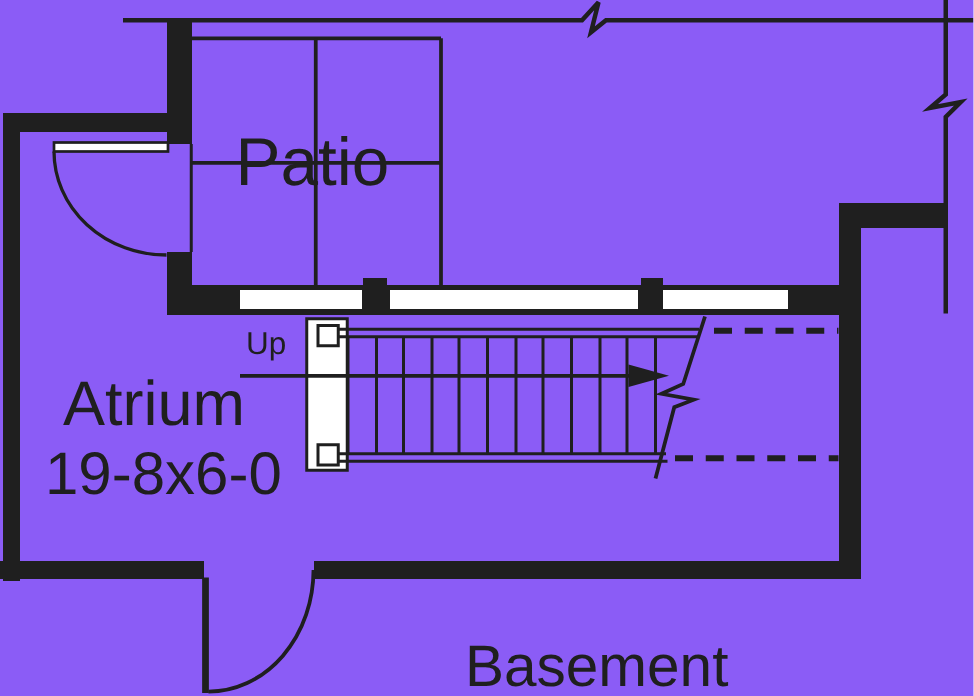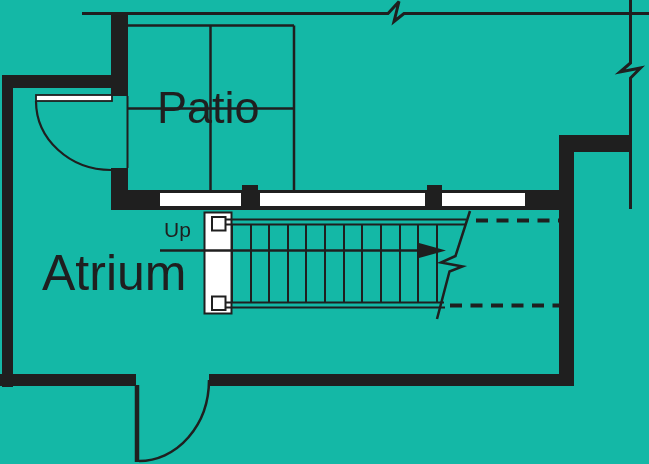--- a/index.html
+++ b/index.html
@@ -1,34 +1,34 @@
 <!DOCTYPE html>
 <html><head>
 <meta charset="utf-8">
 <style>
   html,body{margin:0;padding:0;background:#ffffff;}
   .plan-canvas{
     position:relative;
     width:649px;height:464px;
-    background:#14b8a6;
+    background:#8b5cf6;
     overflow:hidden;
     font-family:"Liberation Sans", sans-serif;
     text-align:center;
   }
   .plan-canvas svg{position:absolute;left:0;top:0;}
   .room-label{
     position:absolute;
     color:#1f1f1f;
     line-height:1;
     white-space:nowrap;
     user-select:none;
   }
   .lbl-patio   {left:157px; top:85px;  font-size:45px;}
   .lbl-up      {left:164px; top:219px; font-size:21px;}
-  .lbl-atrium  {left:42px;  top:248px; font-size:50px;}
+  .lbl-atrium  {left:42px;  top:248px; font-size:42px;}
   .lbl-atrdim  {left:30px;  top:296px; font-size:40px;}
   .lbl-basement{left:310px; top:425px; font-size:39px;}
 </style>
 </head>
 <body>
 
 <div class="plan-canvas">
 
   <svg width="649" height="464" viewBox="0 0 649 464">
 
@@ -112,14 +112,16 @@
       <g stroke-width="4" stroke-dasharray="12 8.5">
         <path d="M476 220.5 H559"></path>
         <path d="M450 305.5 H559"></path>
       </g>
     </g>
   </svg>
 
   <div class="room-label lbl-patio">Patio</div>
   <div class="room-label lbl-up">Up</div>
   <div class="room-label lbl-atrium">Atrium</div>
+  <div class="room-label lbl-atrdim">19-8x6-0</div>
+  <div class="room-label lbl-basement">Basement</div>
 
 </div>
 
 </body></html>

